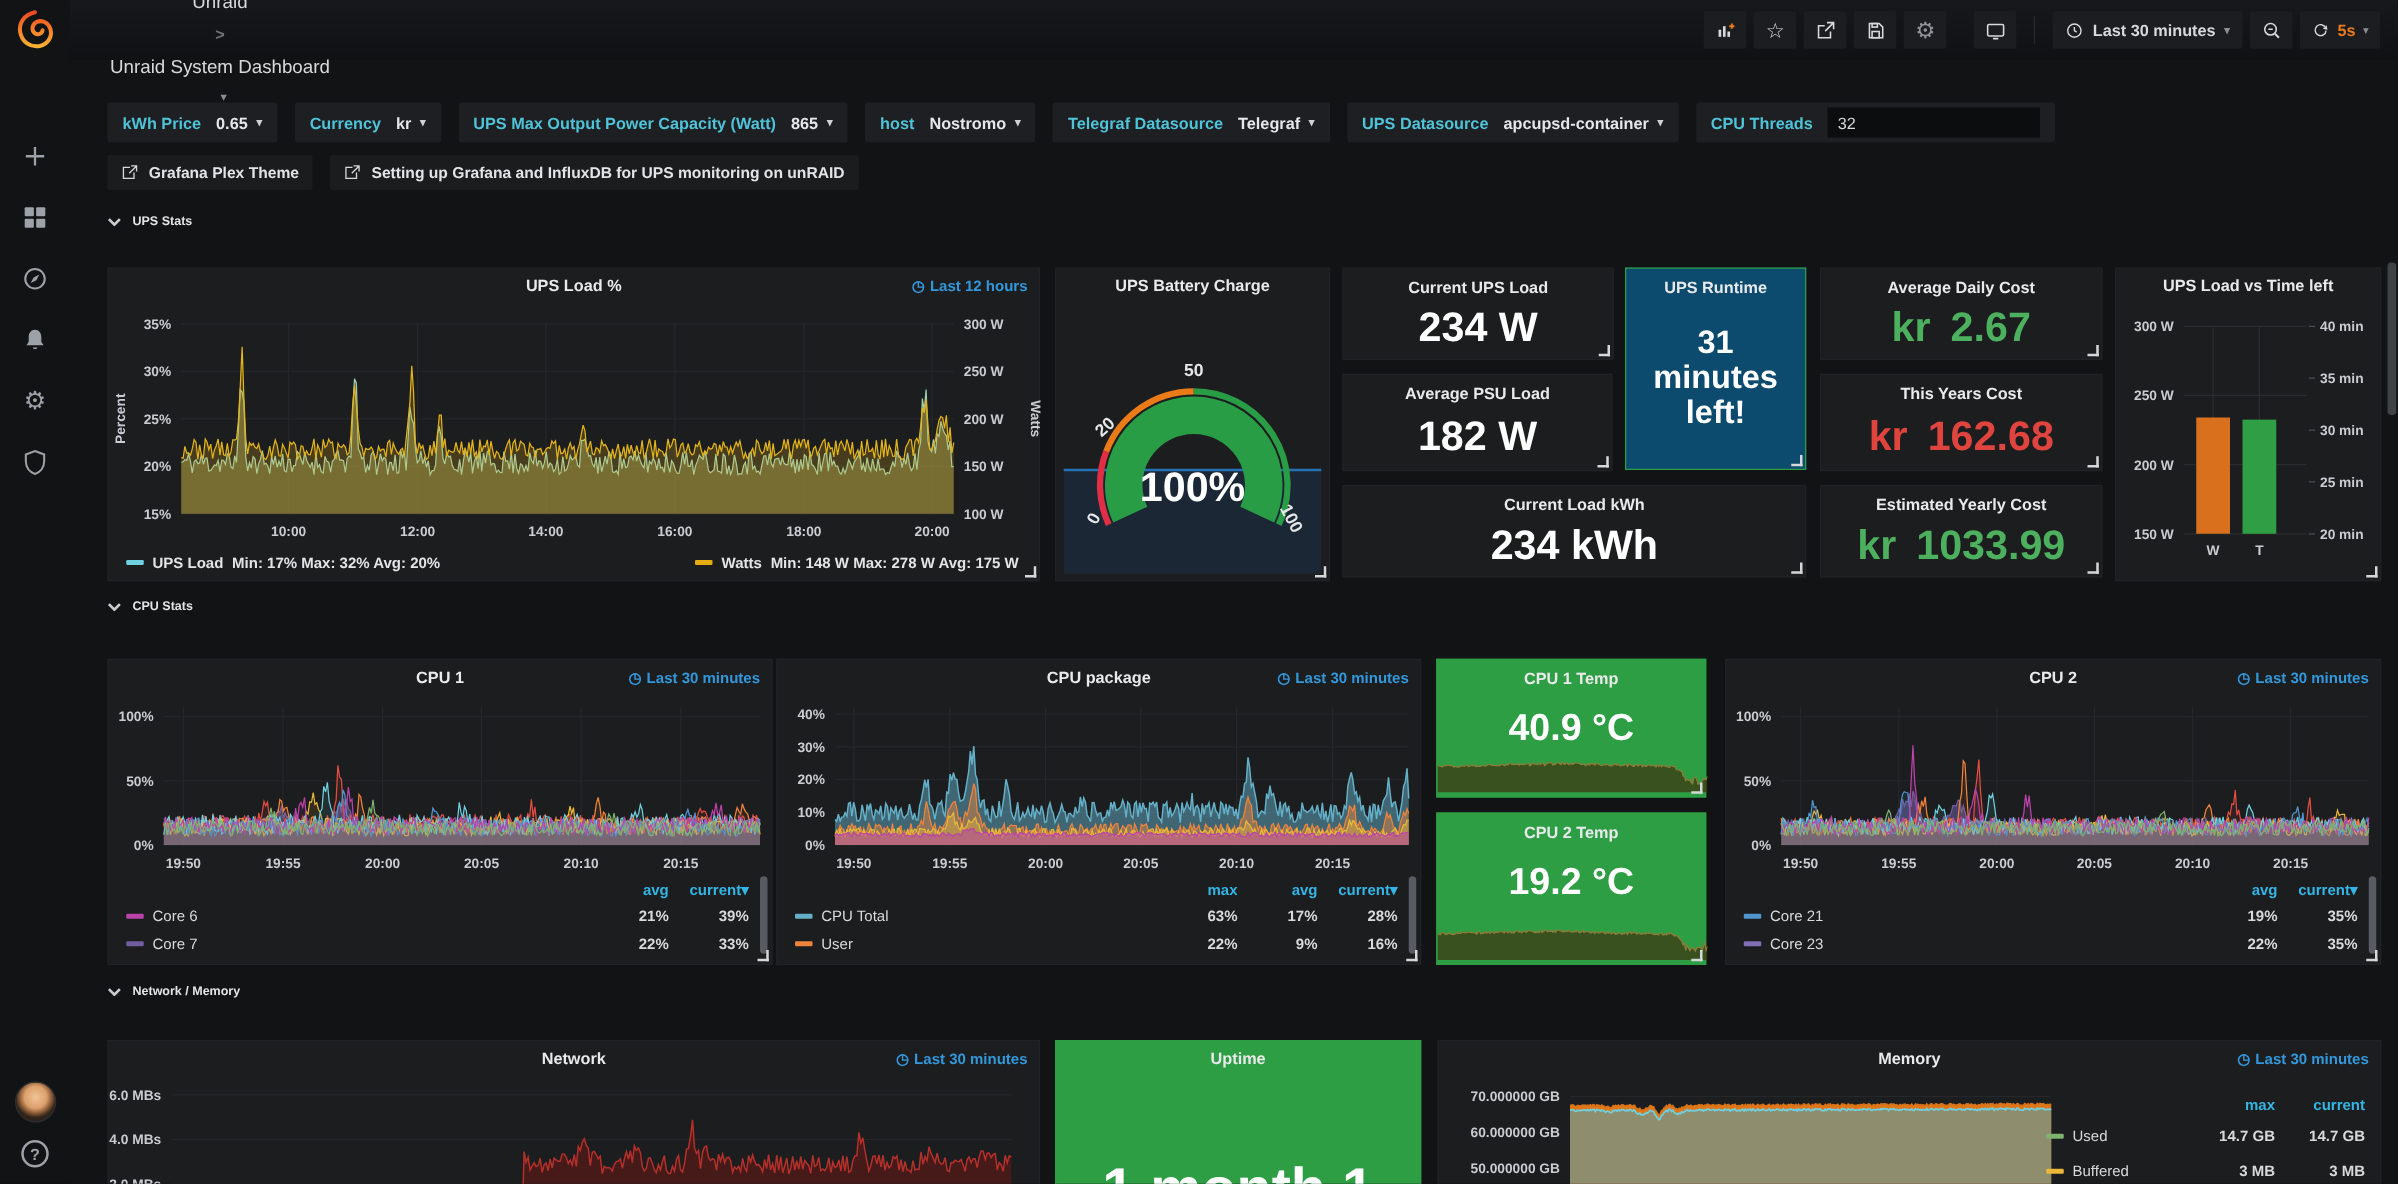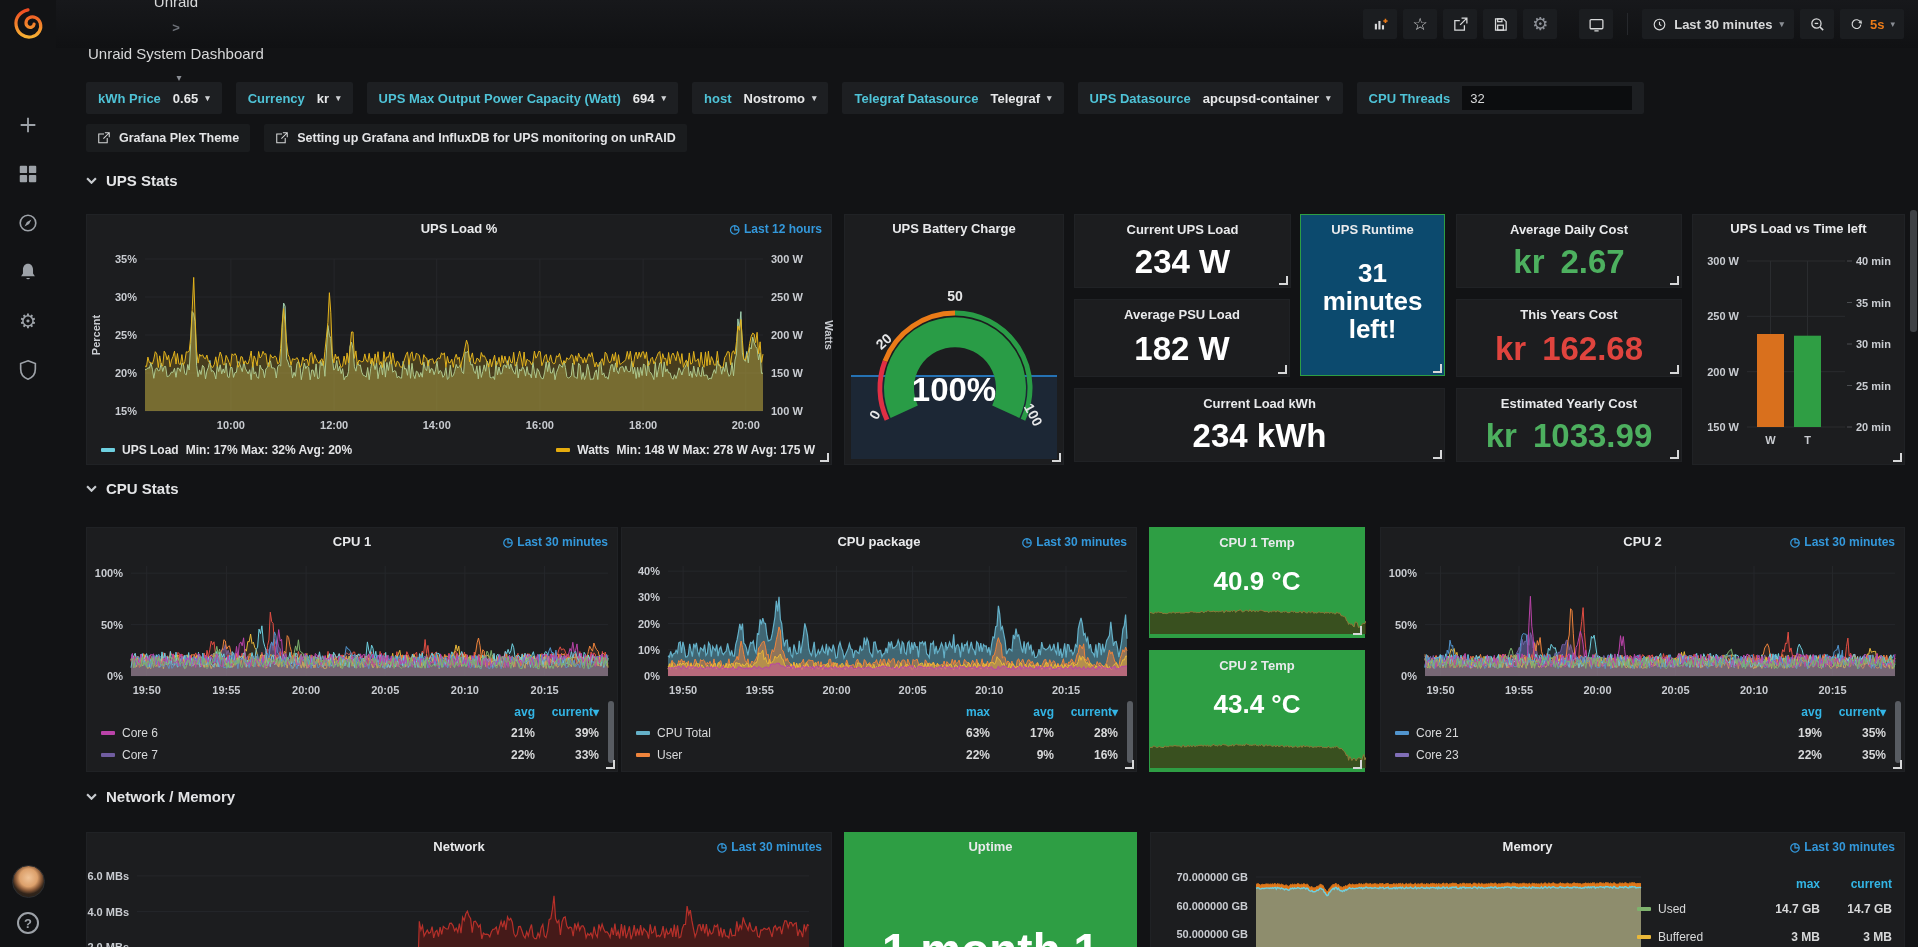--- a/index.html
+++ b/index.html
@@ -53,21 +53,21 @@
   .varvalue .caret-sm { color:#cfd1d4; }
   .varinput { width:170px; height:24px; background:#0c0d0f; border:none; color:#d8d9da;
     font-size:13px; padding:0 8px; font-family:"Liberation Sans",sans-serif; }
   .links-row { position:absolute; left:86px; top:124px; display:flex; gap:14px; }
   .dlink { background:#1a1c1e; border-radius:2px; height:28px; display:flex; align-items:center; gap:8px;
     padding:0 11px; font-size:12.5px; font-weight:700; color:#e3e4e6; cursor:pointer; }
   .dlink svg { width:14px; height:14px; stroke:#d8d9da; fill:none; stroke-width:1.8; }
 
   
   .section-h { position:absolute; display:flex; align-items:center; gap:9px; color:#e3e4e6;
-    font-size:15px; font-weight:700; cursor:pointer; }
+    font-size:10px; font-weight:700; cursor:pointer; }
   .section-h svg { width:11px; height:7px; stroke:#c9ccd0; fill:none; stroke-width:2; }
   #sec-ups { left:86px; top:172px; } #sec-cpu { left:86px; top:480px; } #sec-net { left:86px; top:788px; }
 
   
   .panel { position:absolute; background:#1c1d1f; border:1px solid #202225; }
   .panel::after { content:''; position:absolute; right:2px; bottom:2px; width:7px; height:7px;
     border-right:2px solid #d6d7d8; border-bottom:2px solid #d6d7d8; }
   .ptitle { position:absolute; top:6px; left:0; right:0; text-align:center; font-size:13px;
     font-weight:700; color:#e9eaec; cursor:pointer; z-index:3; }
   .ptime { position:absolute; top:7px; right:9px; font-size:12px; font-weight:700; color:#3398db;
@@ -97,21 +97,21 @@
 
   
   .stat { display:flex; flex-direction:column; align-items:center; }
   .stat .ptitle { position:static; margin-top:7px; }
   .stat-value { flex:1; display:flex; align-items:center; justify-content:center; gap:16px;
     font-size:33px; font-weight:700; color:#ffffff; width:100%; }
   .val-green { color:#4db05f; } .val-red { color:#e0443e; }
   .runtime-value { flex:1; display:flex; align-items:center; justify-content:center; text-align:center;
     font-size:26px; line-height:1.08; font-weight:700; color:#fff; padding:0 8px 10px; }
   .temp-value { flex:1; display:flex; align-items:flex-start; justify-content:center; padding-top:16px;
-    font-size:26px; font-weight:700; color:#fff; }
+    font-size:30px; font-weight:700; color:#fff; }
   .spark { position:absolute; left:0; right:0; bottom:3px; height:34px; }
   .uptime-value { position:absolute; top:90px; left:0; right:0; text-align:center; font-size:46px;
     font-weight:700; color:#fff; }
 
   
   .gauge-base { position:absolute; left:6px; right:6px; top:160px; bottom:5px; background:#1c2735; border-top:2px solid #2572b4; }
   .gauge-svg { position:absolute; inset:0; }
   .gauge-value { position:absolute; left:0; right:0; top:156px; text-align:center; font-size:33px; font-weight:700; color:#fff; z-index:4; }
 
   
@@ -278,21 +278,21 @@
     <div class="varbox">
       <span class="varlabel">Currency</span>
       <span class="varvalue">
           <span>kr</span>
           <span class="caret-sm">▾</span>
         </span>
     </div>
     <div class="varbox">
       <span class="varlabel">UPS Max Output Power Capacity (Watt)</span>
       <span class="varvalue">
-          <span>694</span>
+          <span>865</span>
           <span class="caret-sm">▾</span>
         </span>
     </div>
     <div class="varbox">
       <span class="varlabel">host</span>
       <span class="varvalue">
           <span>Nostromo</span>
           <span class="caret-sm">▾</span>
         </span>
     </div>
@@ -625,21 +625,21 @@
   <div class="panel stat" id="p-temp1">
     <div class="ptitle">CPU 1 Temp</div>
     <div class="temp-value">40.9 °C</div>
     <div class="spark"><svg xmlns="http://www.w3.org/2000/svg" width="216" height="34" viewBox="0 0 216 34">
           <path d="M0.0 12.4L1.1 12.7L2.2 13.0L3.3 13.5L4.3 13.3L5.4 12.0L6.5 12.8L7.6 12.2L8.7 12.0L9.8 12.5L10.9 12.4L11.9 12.6L13.0 13.7L14.1 13.2L15.2 13.5L16.3 13.7L17.4 13.5L18.5 12.9L19.5 12.7L20.6 12.8L21.7 13.0L22.8 12.1L23.9 12.2L25.0 13.4L26.1 12.5L27.1 12.6L28.2 12.7L29.3 11.9L30.4 13.2L31.5 13.1L32.6 13.1L33.6 13.1L34.7 12.9L35.8 12.4L36.9 12.6L38.0 12.7L39.1 12.7L40.2 11.8L41.2 11.7L42.3 11.7L43.4 12.2L44.5 12.2L45.6 12.2L46.7 12.7L47.8 12.4L48.8 12.6L49.9 12.5L51.0 11.7L52.1 11.2L53.2 12.5L54.3 12.5L55.4 11.4L56.4 11.9L57.5 10.7L58.6 10.8L59.7 11.5L60.8 11.7L61.9 11.4L63.0 11.4L64.0 10.9L65.1 12.1L66.2 11.5L67.3 11.5L68.4 11.8L69.5 11.6L70.6 11.4L71.6 11.2L72.7 10.6L73.8 12.7L74.9 12.1L76.0 10.3L77.1 11.3L78.2 11.2L79.2 11.6L80.3 11.8L81.4 10.6L82.5 11.5L83.6 10.5L84.7 10.6L85.7 12.5L86.8 11.2L87.9 10.7L89.0 10.3L90.1 9.9L91.2 10.2L92.3 12.0L93.3 11.8L94.4 11.3L95.5 10.4L96.6 10.3L97.7 10.8L98.8 11.6L99.9 9.6L100.9 11.2L102.0 11.4L103.1 10.4L104.2 11.0L105.3 11.8L106.4 10.7L107.5 11.3L108.5 11.3L109.6 10.6L110.7 10.2L111.8 10.4L112.9 10.8L114.0 11.2L115.1 11.7L116.1 11.5L117.2 11.2L118.3 12.5L119.4 12.0L120.5 11.4L121.6 12.1L122.7 10.7L123.7 11.3L124.8 10.8L125.9 12.2L127.0 10.6L128.1 11.1L129.2 11.3L130.3 12.2L131.3 12.3L132.4 12.2L133.5 11.5L134.6 12.0L135.7 11.3L136.8 12.0L137.8 12.7L138.9 12.7L140.0 12.5L141.1 11.4L142.2 11.1L143.3 12.2L144.4 11.2L145.4 12.4L146.5 12.6L147.6 12.5L148.7 12.3L149.8 11.5L150.9 11.7L152.0 13.2L153.0 11.3L154.1 11.5L155.2 12.1L156.3 12.9L157.4 13.1L158.5 11.5L159.6 12.1L160.6 12.7L161.7 11.8L162.8 11.6L163.9 13.4L165.0 12.3L166.1 13.0L167.2 13.1L168.2 12.0L169.3 11.9L170.4 12.6L171.5 12.5L172.6 12.4L173.7 12.7L174.8 13.6L175.8 11.8L176.9 13.3L178.0 12.1L179.1 13.3L180.2 12.8L181.3 12.3L182.4 13.2L183.4 12.9L184.5 13.8L185.6 14.0L186.7 12.2L187.8 12.9L188.9 13.2L189.9 13.1L191.0 15.7L192.1 15.8L193.2 16.2L194.3 16.8L195.4 17.1L196.5 20.8L197.5 21.3L198.6 24.5L199.7 23.5L200.8 24.3L201.9 24.0L203.0 26.0L204.1 27.0L205.1 22.4L206.2 21.9L207.3 23.0L208.4 27.4L209.5 27.1L210.6 26.4L211.7 24.9L212.7 23.5L213.8 23.4L214.9 23.5L216.0 20.8 L216 34 L0 34 Z" fill="rgba(62,50,16,0.72)" stroke="none"></path>
           <path d="M0.0 12.4L1.1 12.7L2.2 13.0L3.3 13.5L4.3 13.3L5.4 12.0L6.5 12.8L7.6 12.2L8.7 12.0L9.8 12.5L10.9 12.4L11.9 12.6L13.0 13.7L14.1 13.2L15.2 13.5L16.3 13.7L17.4 13.5L18.5 12.9L19.5 12.7L20.6 12.8L21.7 13.0L22.8 12.1L23.9 12.2L25.0 13.4L26.1 12.5L27.1 12.6L28.2 12.7L29.3 11.9L30.4 13.2L31.5 13.1L32.6 13.1L33.6 13.1L34.7 12.9L35.8 12.4L36.9 12.6L38.0 12.7L39.1 12.7L40.2 11.8L41.2 11.7L42.3 11.7L43.4 12.2L44.5 12.2L45.6 12.2L46.7 12.7L47.8 12.4L48.8 12.6L49.9 12.5L51.0 11.7L52.1 11.2L53.2 12.5L54.3 12.5L55.4 11.4L56.4 11.9L57.5 10.7L58.6 10.8L59.7 11.5L60.8 11.7L61.9 11.4L63.0 11.4L64.0 10.9L65.1 12.1L66.2 11.5L67.3 11.5L68.4 11.8L69.5 11.6L70.6 11.4L71.6 11.2L72.7 10.6L73.8 12.7L74.9 12.1L76.0 10.3L77.1 11.3L78.2 11.2L79.2 11.6L80.3 11.8L81.4 10.6L82.5 11.5L83.6 10.5L84.7 10.6L85.7 12.5L86.8 11.2L87.9 10.7L89.0 10.3L90.1 9.9L91.2 10.2L92.3 12.0L93.3 11.8L94.4 11.3L95.5 10.4L96.6 10.3L97.7 10.8L98.8 11.6L99.9 9.6L100.9 11.2L102.0 11.4L103.1 10.4L104.2 11.0L105.3 11.8L106.4 10.7L107.5 11.3L108.5 11.3L109.6 10.6L110.7 10.2L111.8 10.4L112.9 10.8L114.0 11.2L115.1 11.7L116.1 11.5L117.2 11.2L118.3 12.5L119.4 12.0L120.5 11.4L121.6 12.1L122.7 10.7L123.7 11.3L124.8 10.8L125.9 12.2L127.0 10.6L128.1 11.1L129.2 11.3L130.3 12.2L131.3 12.3L132.4 12.2L133.5 11.5L134.6 12.0L135.7 11.3L136.8 12.0L137.8 12.7L138.9 12.7L140.0 12.5L141.1 11.4L142.2 11.1L143.3 12.2L144.4 11.2L145.4 12.4L146.5 12.6L147.6 12.5L148.7 12.3L149.8 11.5L150.9 11.7L152.0 13.2L153.0 11.3L154.1 11.5L155.2 12.1L156.3 12.9L157.4 13.1L158.5 11.5L159.6 12.1L160.6 12.7L161.7 11.8L162.8 11.6L163.9 13.4L165.0 12.3L166.1 13.0L167.2 13.1L168.2 12.0L169.3 11.9L170.4 12.6L171.5 12.5L172.6 12.4L173.7 12.7L174.8 13.6L175.8 11.8L176.9 13.3L178.0 12.1L179.1 13.3L180.2 12.8L181.3 12.3L182.4 13.2L183.4 12.9L184.5 13.8L185.6 14.0L186.7 12.2L187.8 12.9L188.9 13.2L189.9 13.1L191.0 15.7L192.1 15.8L193.2 16.2L194.3 16.8L195.4 17.1L196.5 20.8L197.5 21.3L198.6 24.5L199.7 23.5L200.8 24.3L201.9 24.0L203.0 26.0L204.1 27.0L205.1 22.4L206.2 21.9L207.3 23.0L208.4 27.4L209.5 27.1L210.6 26.4L211.7 24.9L212.7 23.5L213.8 23.4L214.9 23.5L216.0 20.8" fill="none" stroke="#8f7a38" stroke-width="1"></path>
         </svg></div>
   </div>
   <div class="panel stat" id="p-temp2">
     <div class="ptitle">CPU 2 Temp</div>
-    <div class="temp-value">43.4 °C</div>
+    <div class="temp-value">19.2 °C</div>
     <div class="spark"><svg xmlns="http://www.w3.org/2000/svg" width="216" height="34" viewBox="0 0 216 34">
           <path d="M0.0 13.5L1.1 13.3L2.2 13.7L3.3 12.1L4.3 12.2L5.4 12.7L6.5 13.6L7.6 13.5L8.7 12.8L9.8 12.5L10.9 13.4L11.9 13.3L13.0 13.7L14.1 13.2L15.2 11.8L16.3 13.0L17.4 12.6L18.5 12.9L19.5 11.8L20.6 12.0L21.7 12.1L22.8 12.2L23.9 11.8L25.0 11.5L26.1 11.9L27.1 12.0L28.2 12.0L29.3 12.0L30.4 12.7L31.5 13.3L32.6 11.5L33.6 11.2L34.7 13.1L35.8 12.6L36.9 12.8L38.0 11.1L39.1 12.7L40.2 11.6L41.2 12.2L42.3 12.6L43.4 11.2L44.5 12.2L45.6 12.6L46.7 11.7L47.8 12.0L48.8 11.3L49.9 11.4L51.0 11.2L52.1 11.2L53.2 12.4L54.3 11.0L55.4 11.5L56.4 12.3L57.5 10.8L58.6 12.4L59.7 11.8L60.8 12.5L61.9 11.5L63.0 10.8L64.0 10.4L65.1 11.8L66.2 11.4L67.3 12.2L68.4 11.3L69.5 11.0L70.6 11.8L71.6 11.5L72.7 10.4L73.8 10.4L74.9 11.0L76.0 10.8L77.1 11.7L78.2 12.2L79.2 11.9L80.3 11.5L81.4 11.9L82.5 10.2L83.6 12.1L84.7 11.2L85.7 10.5L86.8 10.1L87.9 11.3L89.0 10.8L90.1 11.3L91.2 10.7L92.3 11.9L93.3 10.5L94.4 12.0L95.5 10.2L96.6 9.9L97.7 10.5L98.8 10.7L99.9 11.6L100.9 10.9L102.0 11.6L103.1 10.7L104.2 11.2L105.3 10.1L106.4 11.6L107.5 11.4L108.5 11.9L109.6 11.0L110.7 11.5L111.8 10.2L112.9 11.8L114.0 12.3L115.1 11.7L116.1 10.3L117.2 11.9L118.3 11.4L119.4 11.2L120.5 11.3L121.6 12.0L122.7 12.4L123.7 11.9L124.8 11.6L125.9 12.9L127.0 11.1L128.1 12.2L129.2 12.5L130.3 12.1L131.3 11.5L132.4 11.3L133.5 12.8L134.6 13.1L135.7 11.7L136.8 12.5L137.8 11.5L138.9 13.2L140.0 12.6L141.1 11.9L142.2 13.4L143.3 13.1L144.4 12.9L145.4 12.1L146.5 12.7L147.6 13.4L148.7 12.9L149.8 12.9L150.9 11.6L152.0 13.5L153.0 11.7L154.1 11.6L155.2 13.0L156.3 11.9L157.4 12.2L158.5 12.1L159.6 13.4L160.6 11.9L161.7 13.0L162.8 13.3L163.9 13.3L165.0 12.6L166.1 13.3L167.2 12.8L168.2 12.4L169.3 12.9L170.4 12.5L171.5 12.5L172.6 13.6L173.7 13.3L174.8 13.6L175.8 13.4L176.9 13.9L178.0 12.4L179.1 12.8L180.2 13.9L181.3 13.9L182.4 13.2L183.4 13.9L184.5 12.7L185.6 13.2L186.7 12.2L187.8 13.4L188.9 14.2L189.9 14.9L191.0 14.3L192.1 15.0L193.2 16.4L194.3 17.5L195.4 19.0L196.5 21.9L197.5 20.8L198.6 26.3L199.7 22.5L200.8 24.3L201.9 26.6L203.0 24.8L204.1 24.2L205.1 25.2L206.2 27.0L207.3 24.6L208.4 23.9L209.5 23.9L210.6 24.3L211.7 26.6L212.7 23.0L213.8 20.5L214.9 26.0L216.0 23.2 L216 34 L0 34 Z" fill="rgba(62,50,16,0.72)" stroke="none"></path>
           <path d="M0.0 13.5L1.1 13.3L2.2 13.7L3.3 12.1L4.3 12.2L5.4 12.7L6.5 13.6L7.6 13.5L8.7 12.8L9.8 12.5L10.9 13.4L11.9 13.3L13.0 13.7L14.1 13.2L15.2 11.8L16.3 13.0L17.4 12.6L18.5 12.9L19.5 11.8L20.6 12.0L21.7 12.1L22.8 12.2L23.9 11.8L25.0 11.5L26.1 11.9L27.1 12.0L28.2 12.0L29.3 12.0L30.4 12.7L31.5 13.3L32.6 11.5L33.6 11.2L34.7 13.1L35.8 12.6L36.9 12.8L38.0 11.1L39.1 12.7L40.2 11.6L41.2 12.2L42.3 12.6L43.4 11.2L44.5 12.2L45.6 12.6L46.7 11.7L47.8 12.0L48.8 11.3L49.9 11.4L51.0 11.2L52.1 11.2L53.2 12.4L54.3 11.0L55.4 11.5L56.4 12.3L57.5 10.8L58.6 12.4L59.7 11.8L60.8 12.5L61.9 11.5L63.0 10.8L64.0 10.4L65.1 11.8L66.2 11.4L67.3 12.2L68.4 11.3L69.5 11.0L70.6 11.8L71.6 11.5L72.7 10.4L73.8 10.4L74.9 11.0L76.0 10.8L77.1 11.7L78.2 12.2L79.2 11.9L80.3 11.5L81.4 11.9L82.5 10.2L83.6 12.1L84.7 11.2L85.7 10.5L86.8 10.1L87.9 11.3L89.0 10.8L90.1 11.3L91.2 10.7L92.3 11.9L93.3 10.5L94.4 12.0L95.5 10.2L96.6 9.9L97.7 10.5L98.8 10.7L99.9 11.6L100.9 10.9L102.0 11.6L103.1 10.7L104.2 11.2L105.3 10.1L106.4 11.6L107.5 11.4L108.5 11.9L109.6 11.0L110.7 11.5L111.8 10.2L112.9 11.8L114.0 12.3L115.1 11.7L116.1 10.3L117.2 11.9L118.3 11.4L119.4 11.2L120.5 11.3L121.6 12.0L122.7 12.4L123.7 11.9L124.8 11.6L125.9 12.9L127.0 11.1L128.1 12.2L129.2 12.5L130.3 12.1L131.3 11.5L132.4 11.3L133.5 12.8L134.6 13.1L135.7 11.7L136.8 12.5L137.8 11.5L138.9 13.2L140.0 12.6L141.1 11.9L142.2 13.4L143.3 13.1L144.4 12.9L145.4 12.1L146.5 12.7L147.6 13.4L148.7 12.9L149.8 12.9L150.9 11.6L152.0 13.5L153.0 11.7L154.1 11.6L155.2 13.0L156.3 11.9L157.4 12.2L158.5 12.1L159.6 13.4L160.6 11.9L161.7 13.0L162.8 13.3L163.9 13.3L165.0 12.6L166.1 13.3L167.2 12.8L168.2 12.4L169.3 12.9L170.4 12.5L171.5 12.5L172.6 13.6L173.7 13.3L174.8 13.6L175.8 13.4L176.9 13.9L178.0 12.4L179.1 12.8L180.2 13.9L181.3 13.9L182.4 13.2L183.4 13.9L184.5 12.7L185.6 13.2L186.7 12.2L187.8 13.4L188.9 14.2L189.9 14.9L191.0 14.3L192.1 15.0L193.2 16.4L194.3 17.5L195.4 19.0L196.5 21.9L197.5 20.8L198.6 26.3L199.7 22.5L200.8 24.3L201.9 26.6L203.0 24.8L204.1 24.2L205.1 25.2L206.2 27.0L207.3 24.6L208.4 23.9L209.5 23.9L210.6 24.3L211.7 26.6L212.7 23.0L213.8 20.5L214.9 26.0L216.0 23.2" fill="none" stroke="#8f7a38" stroke-width="1"></path>
         </svg></div>
   </div>
 
   <div class="panel" id="p-cpu2">
     <div class="ptitle">CPU 2</div>
     <div class="ptime">
         <span>◷</span>

